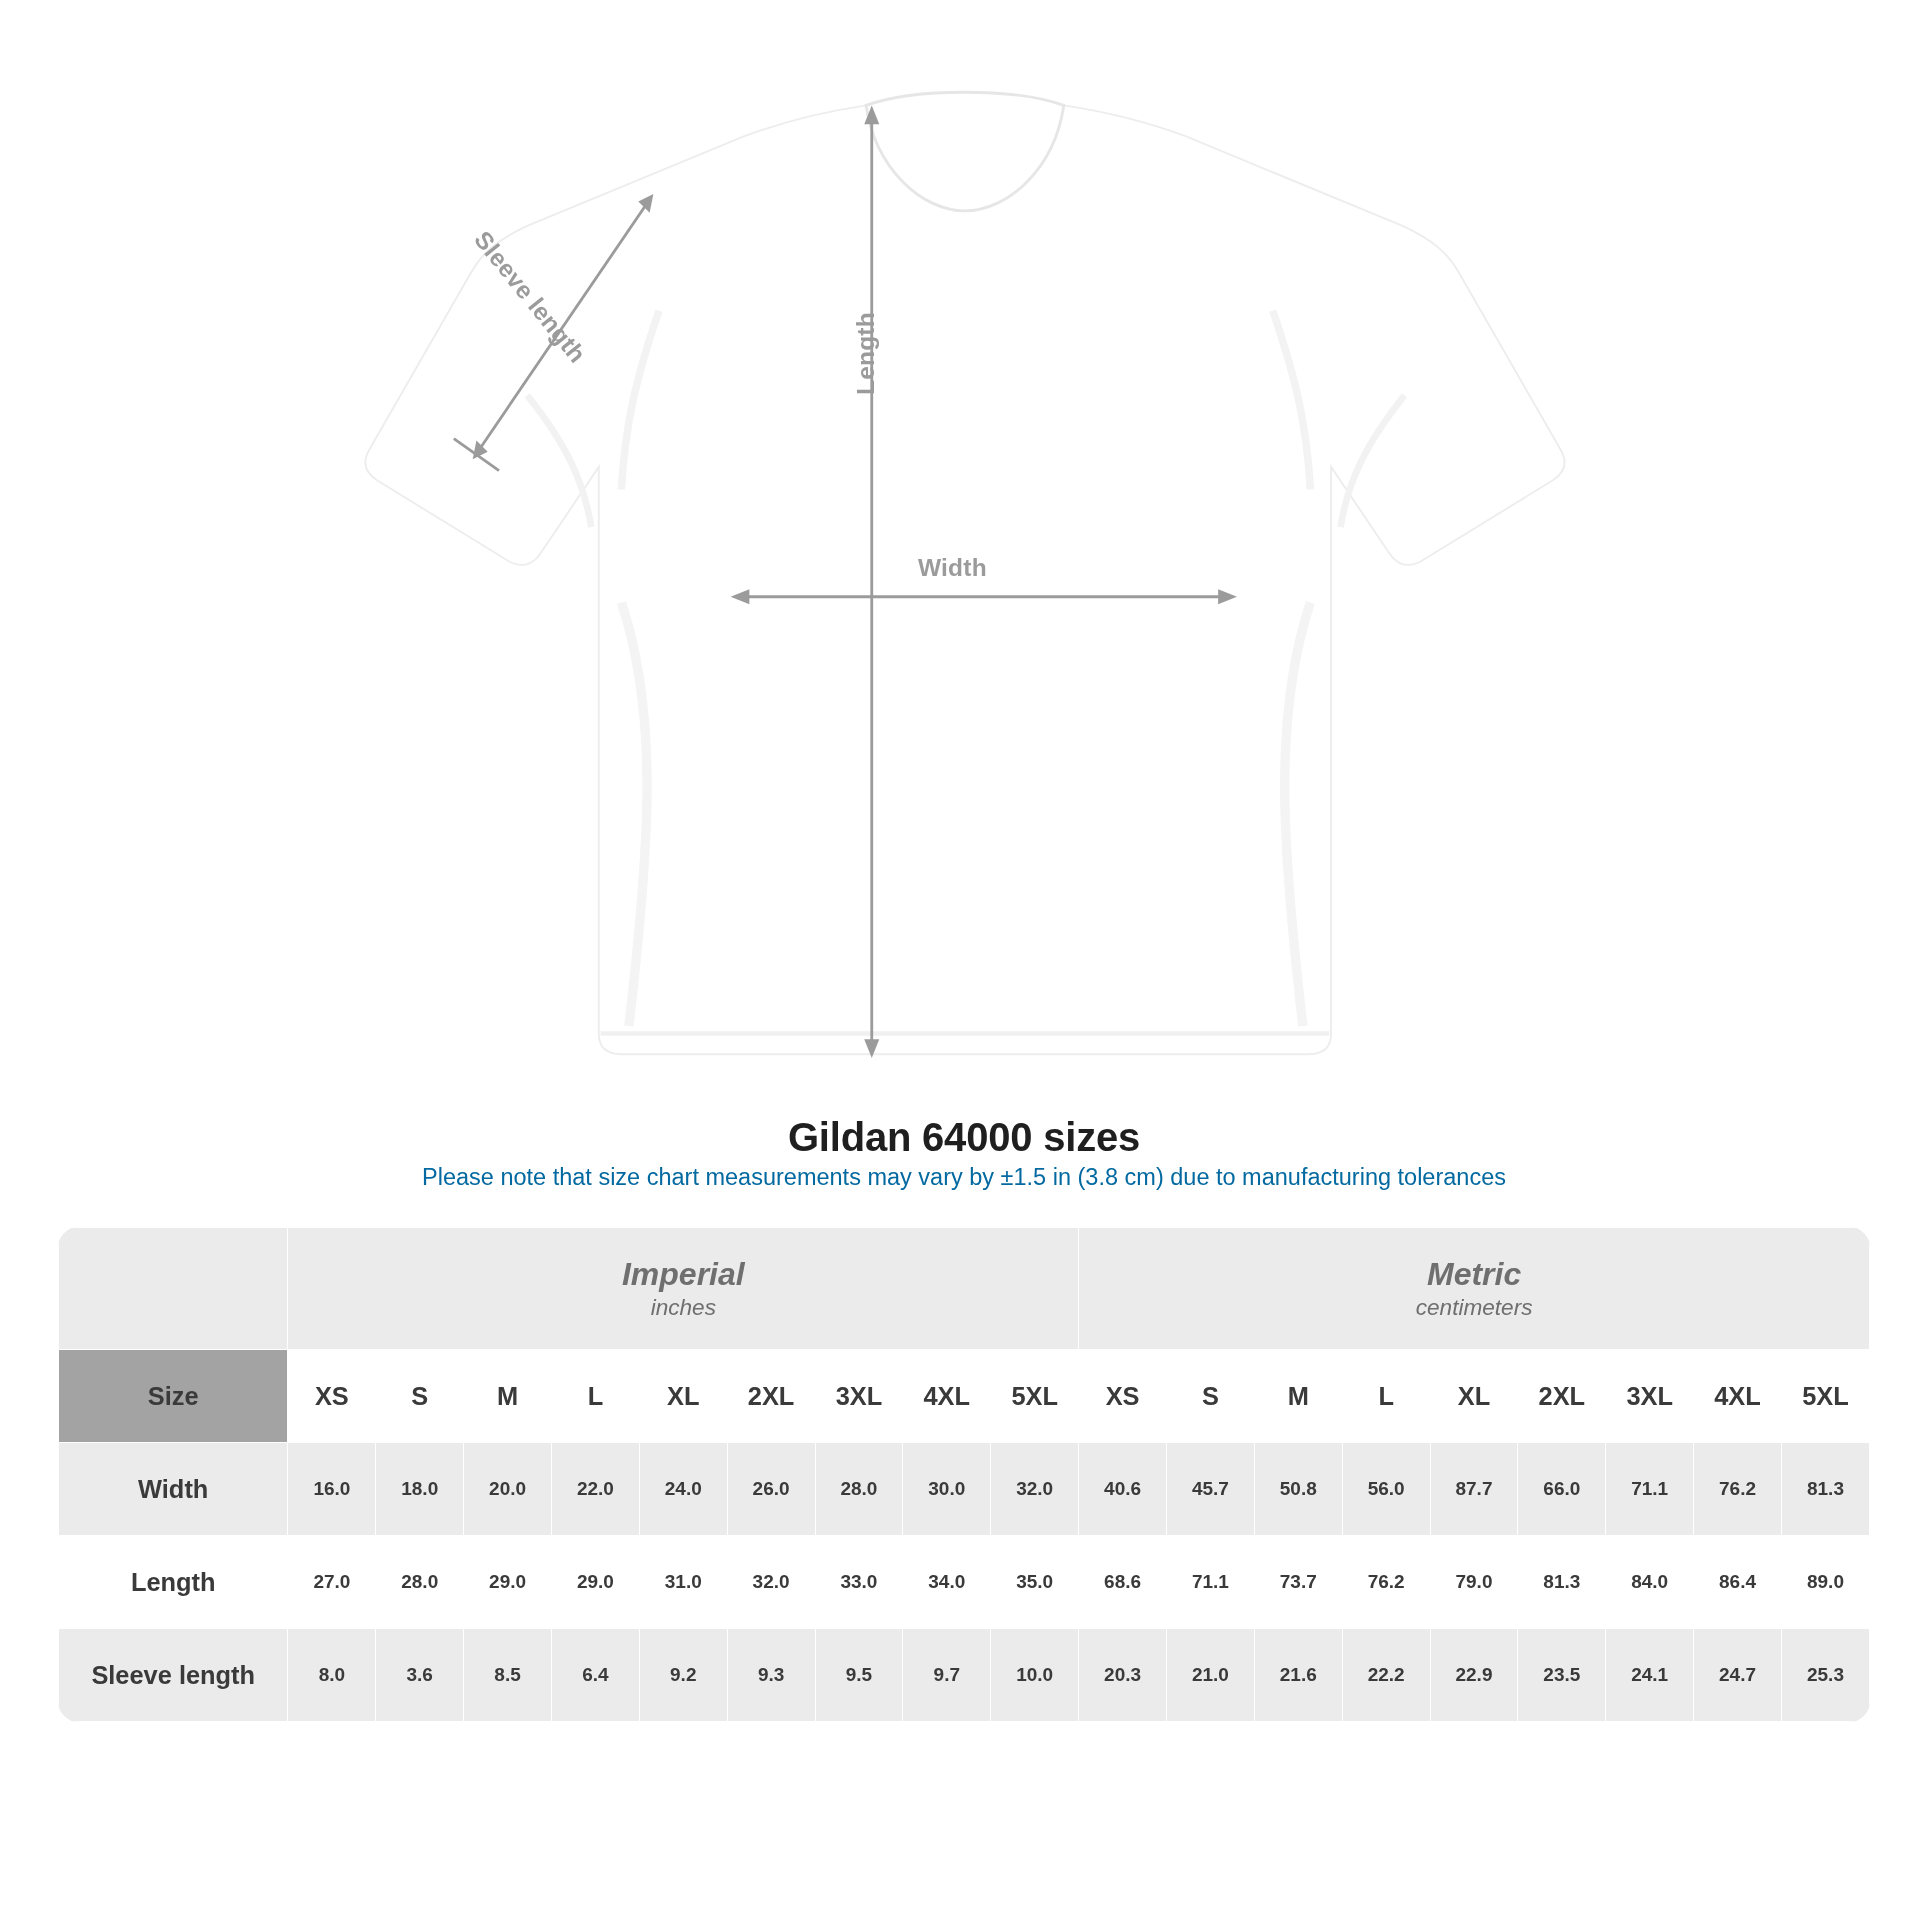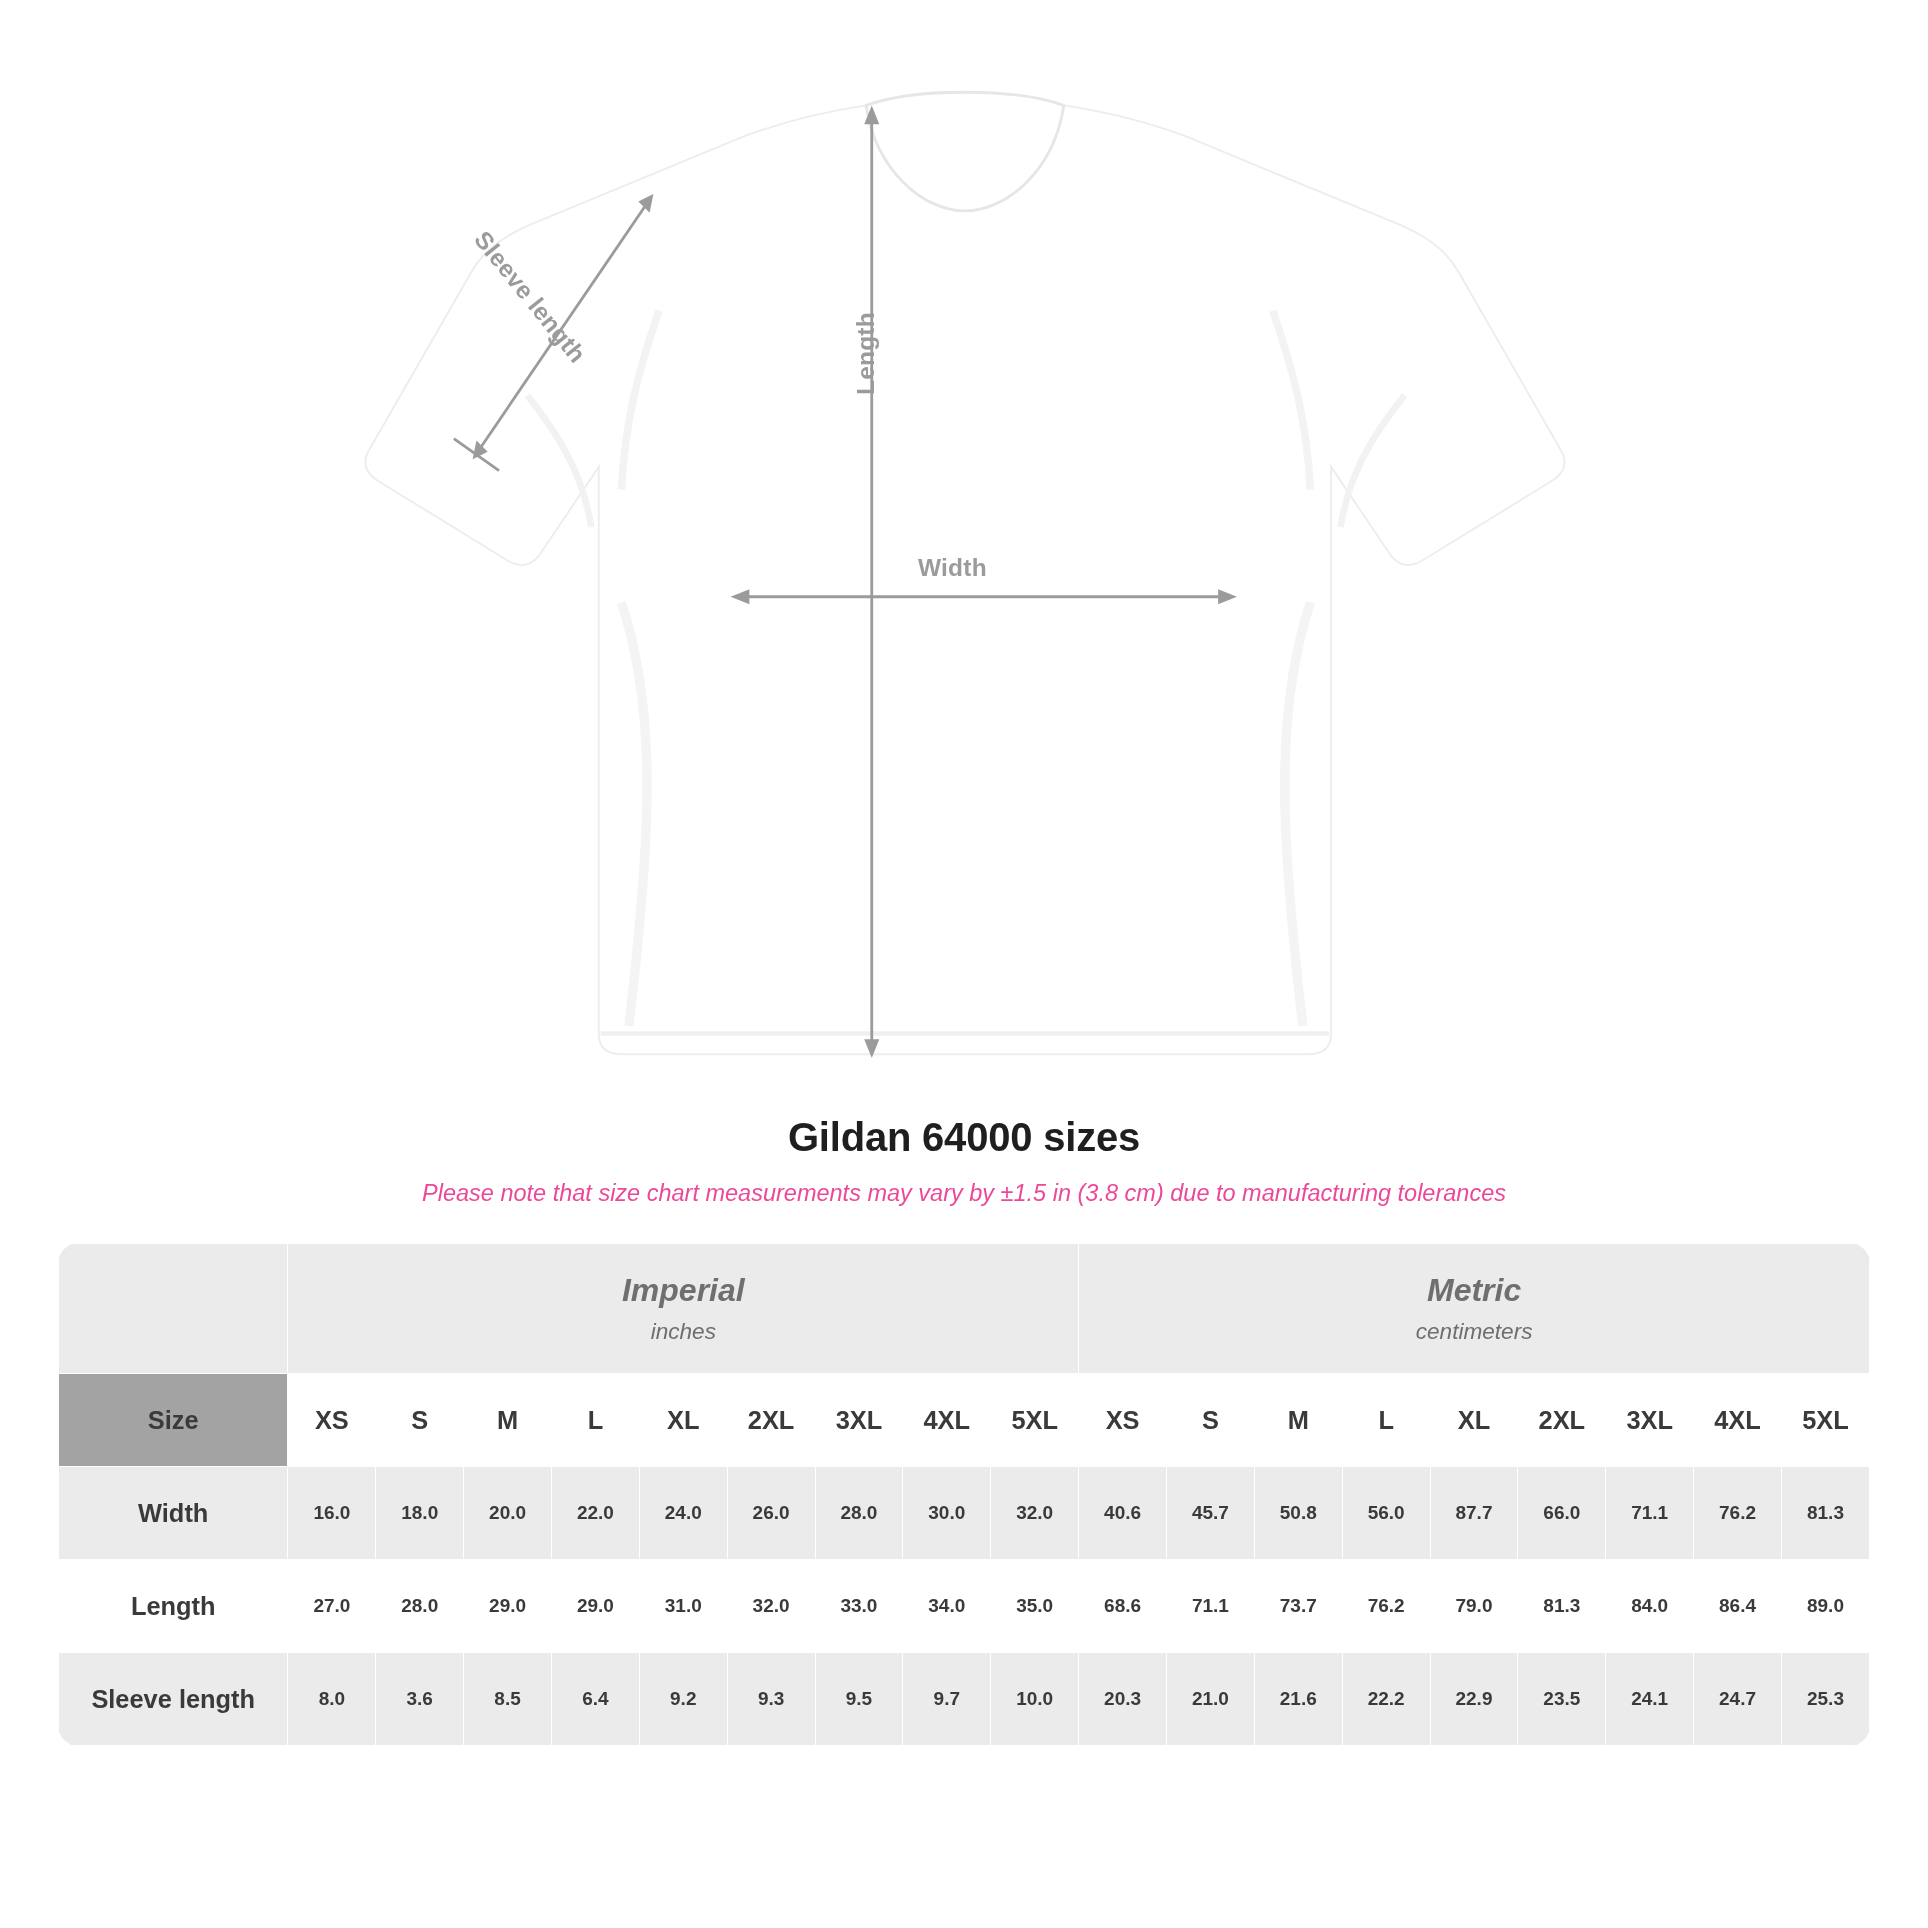--- a/index.html
+++ b/index.html
@@ -61,24 +61,23 @@
     text-align: center;
     margin-top: 9.4px;
   }
   .chart-title {
     font-size: 40px;
     font-weight: bold;
     color: #1f1f1f;
     letter-spacing: -0.2px;
   }
   .chart-note {
-    margin-top: 20px;
+    margin-top: 4px;
     font-size: 23.5px;
-    font-style: italic;
-    color: #ec4899;
+    color: #0369a1;
   }
 
   
   .table-wrap {
     margin: 36px 58px 0 58px;
     border-radius: 21px;
     overflow: hidden;
     background: #ebebeb;
   }
   table.size-table {
@@ -99,21 +98,21 @@
   .system-name {
     font-size: 32px;
     font-weight: bold;
     font-style: italic;
     color: #6f6f6f;
   }
   .system-unit {
     font-size: 22.6px;
     font-style: italic;
     color: #6f6f6f;
-    margin-top: 10px;
+    margin-top: 2px;
   }
   .head-row td {
     background: #ffffff;
     font-size: 25.4px;
     font-weight: bold;
     color: #4a4a4a;
     height: 90px;
   }
   .head-row td.rowhead {
     background: #a3a3a3;

